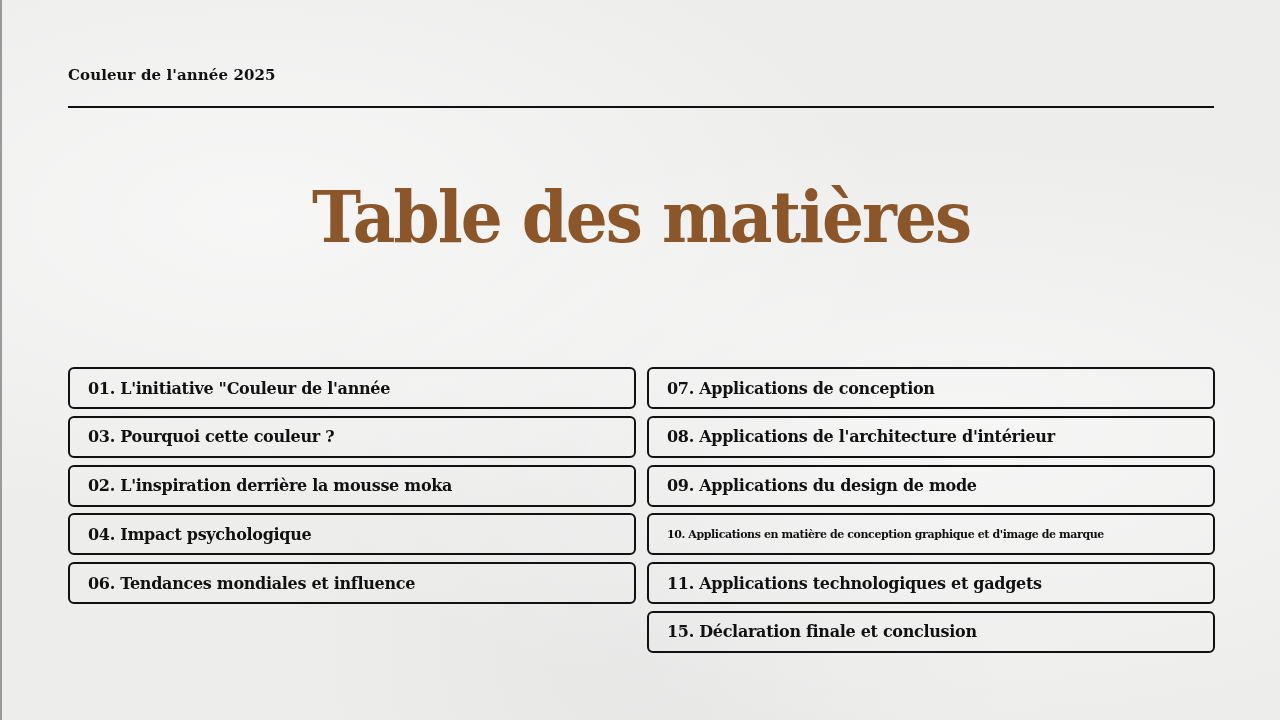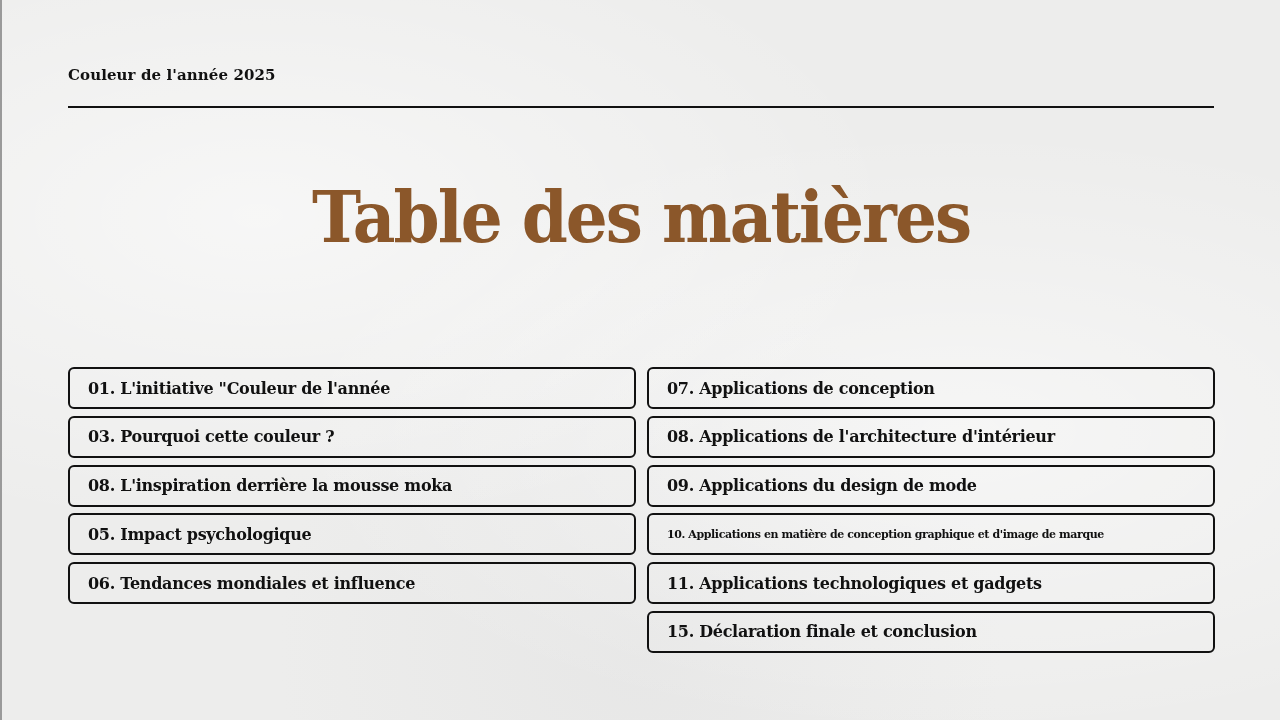--- a/index.html
+++ b/index.html
@@ -63,22 +63,22 @@
 <div class="slide">
   <div class="header-left">Couleur de l'année 2025</div>
   <div class="rule"></div>
 
   <div class="title">Table des matières</div>
 
   <div class="toc">
     <div class="toc-col left">
       <div class="toc-item">01. L'initiative "Couleur de l'année</div>
       <div class="toc-item">03. Pourquoi cette couleur ?</div>
-      <div class="toc-item">08. L'inspiration derrière la mousse moka</div>
-      <div class="toc-item">05. Impact psychologique</div>
+      <div class="toc-item">02. L'inspiration derrière la mousse moka</div>
+      <div class="toc-item">04. Impact psychologique</div>
       <div class="toc-item">06. Tendances mondiales et influence</div>
     </div>
     <div class="toc-col right">
       <div class="toc-item">07. Applications de conception</div>
       <div class="toc-item">08. Applications de l'architecture d'intérieur</div>
       <div class="toc-item">09. Applications du design de mode</div>
       <div class="toc-item small">10. Applications en matière de conception graphique et d'image de marque</div>
       <div class="toc-item">11. Applications technologiques et gadgets</div>
       <div class="toc-item">15. Déclaration finale et conclusion</div>
     </div>

